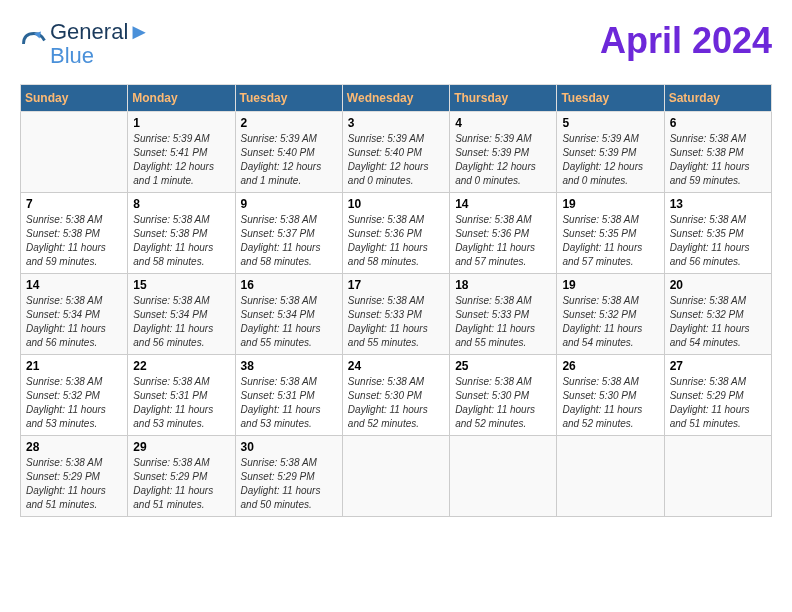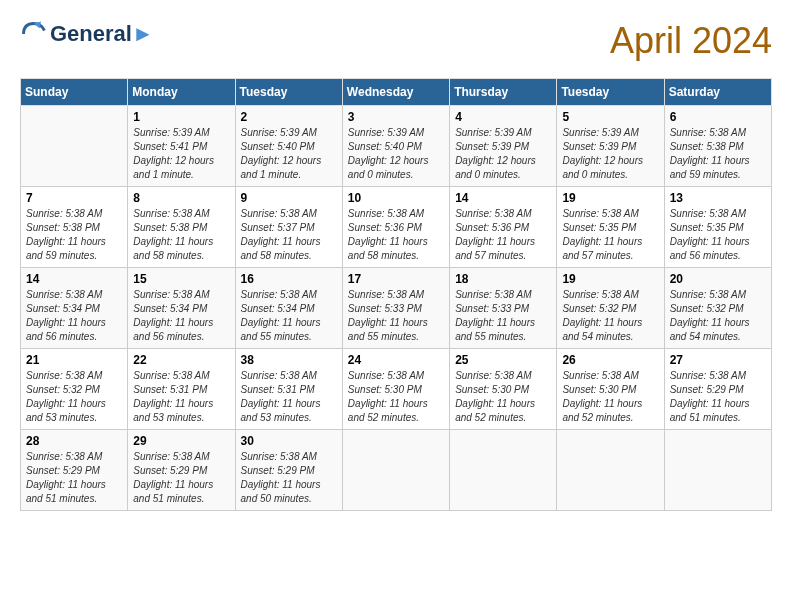--- a/index.html
+++ b/index.html
@@ -15,52 +15,52 @@
       justify-content: space-between;
       align-items: flex-start;
       margin-bottom: 16px;
     }
     .logo {
       display: flex;
       align-items: center;
     }
     .logo-text {
       font-size: 22px;
-      font-weight: bold;
+      font-weight: normal;
       color: #1a3a5c;
       line-height: 1.1;
     }
     .logo-text span {
       color: #4a90d9;
     }
     .logo-icon {
       width: 28px;
       height: 28px;
       margin-right: 2px;
     }
     .title-block {
       text-align: right;
     }
     .month-title {
       font-size: 36px;
-      font-weight: normal;
-      color: #a16207;
+      font-weight: bold;
+      color: #6d28d9;
     }
     .location {
       font-size: 16px;
       color: #555;
     }
     table {
       width: 100%;
       border-collapse: collapse;
       font-size: 11px;
     }
     thead tr th {
       background-color: #2a6496;
-      color: #ffffff;
+      color: #fdba74;
       padding: 6px 4px;
       text-align: left;
       font-size: 12px;
       font-weight: bold;
       border: 1px solid #ddd;
     }
     tbody tr td {
       border: 1px solid #ccc;
       padding: 4px 5px;
       vertical-align: top;
@@ -94,20 +94,21 @@
 <body>
 
 <div class="header">
   <div class="logo">
     <svg class="logo-icon" viewBox="0 0 40 40" xmlns="http://www.w3.org/2000/svg">
       <path d="M5 20 Q5 5 20 5 Q30 5 35 15" stroke="#2a6496" stroke-width="4" fill="none"></path>
       <path d="M20 5 L30 2 L28 12 Z" fill="#4a90d9"></path>
     </svg>
     <div class="logo-text">
       <div>General<span>►</span></div>
+      <div style="color:#4a90d9;">Blue</div>
     </div>
   </div>
   <div class="title-block">
     <div class="month-title">April 2024</div>
   </div>
 </div>
 
 <table>
   <thead>
     <tr>

